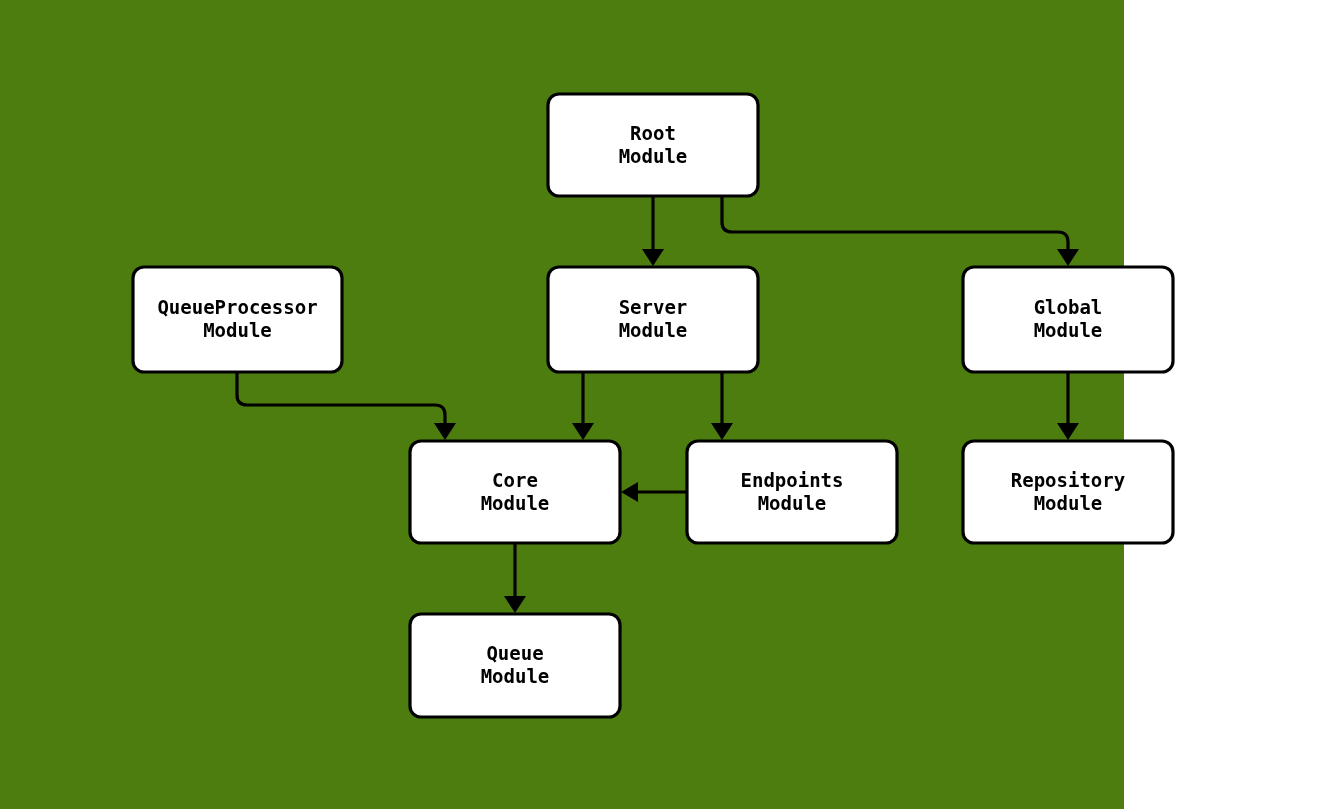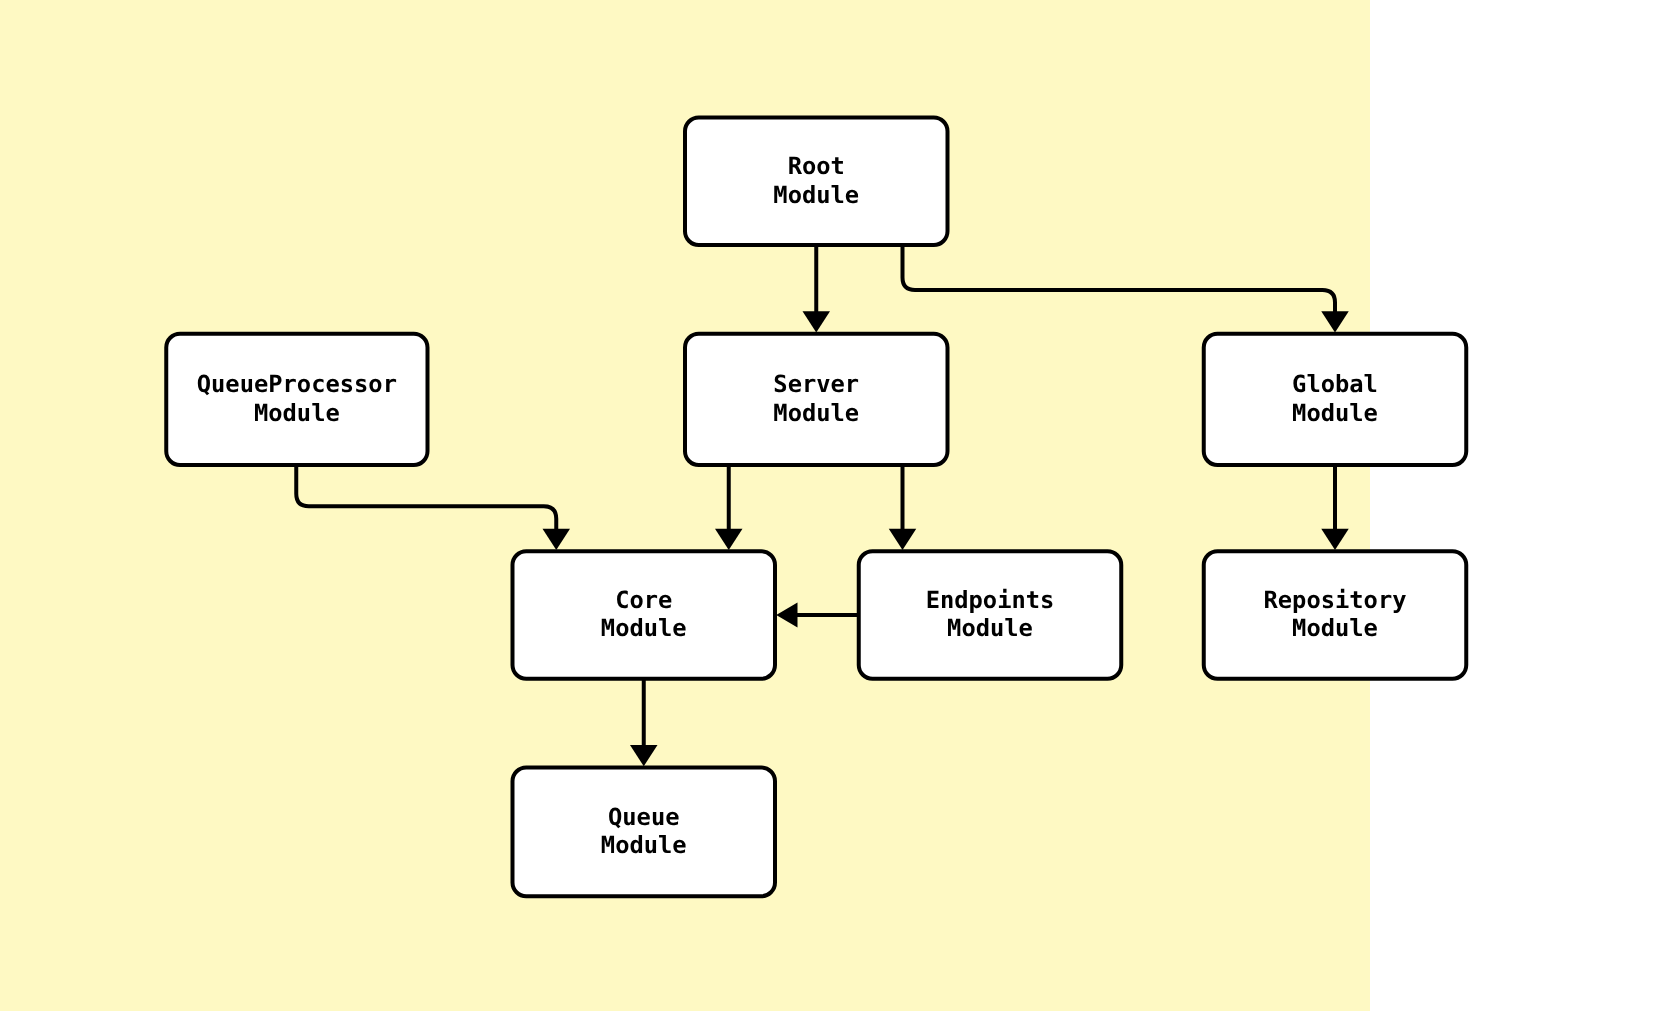--- a/index.html
+++ b/index.html
@@ -11,21 +11,22 @@
   body {
     width: 1337px;
     height: 809px;
     overflow: hidden;
     font-family: "DejaVu Sans Mono", "Liberation Mono", monospace;
   }
   #diagram-root {
     position: relative;
     width: 1096px;
     height: 809px;
-    background: #fef9c3;
+    background: #4d7c0f;
+    padding-left: 28px;
   }
   svg#diagram-svg {
     position: absolute;
     top: 0;
     left: 0;
     width: 1337px;
     height: 809px;
     display: block;
   }
   .node-box {

